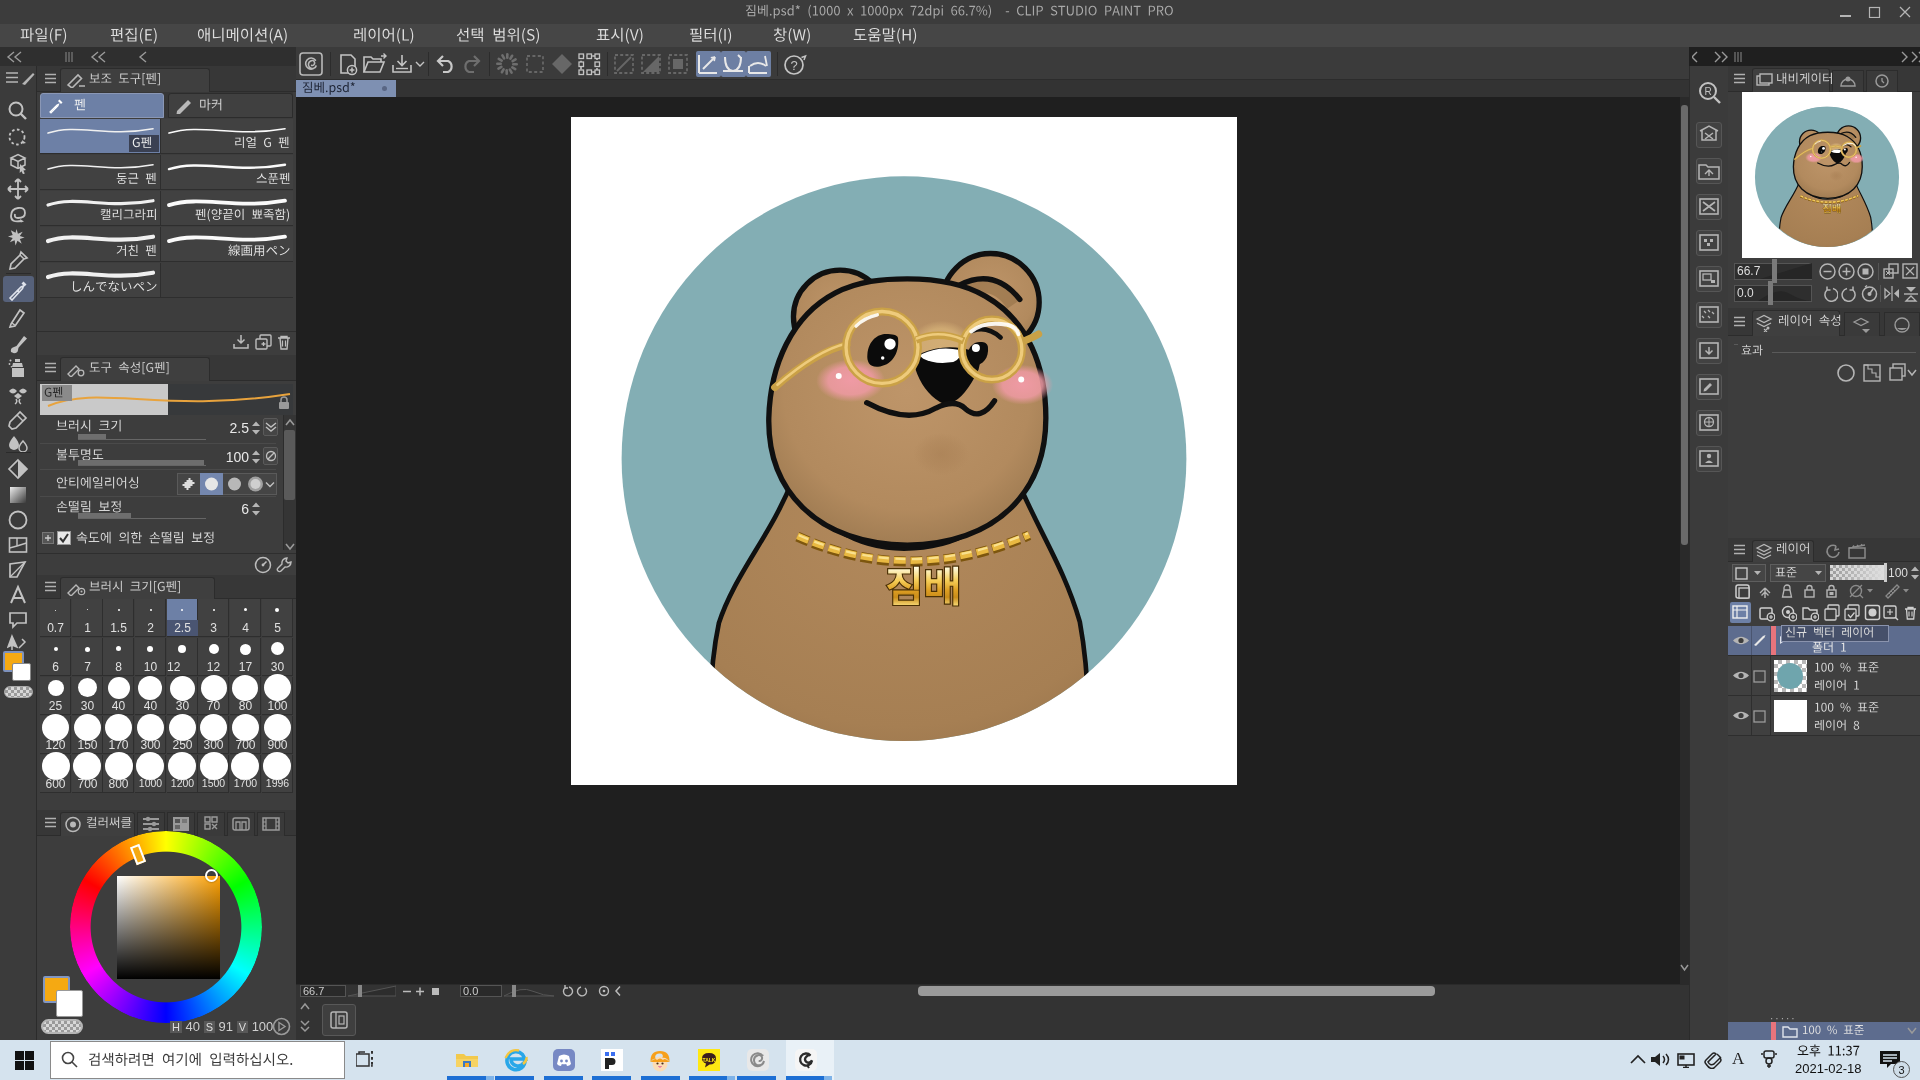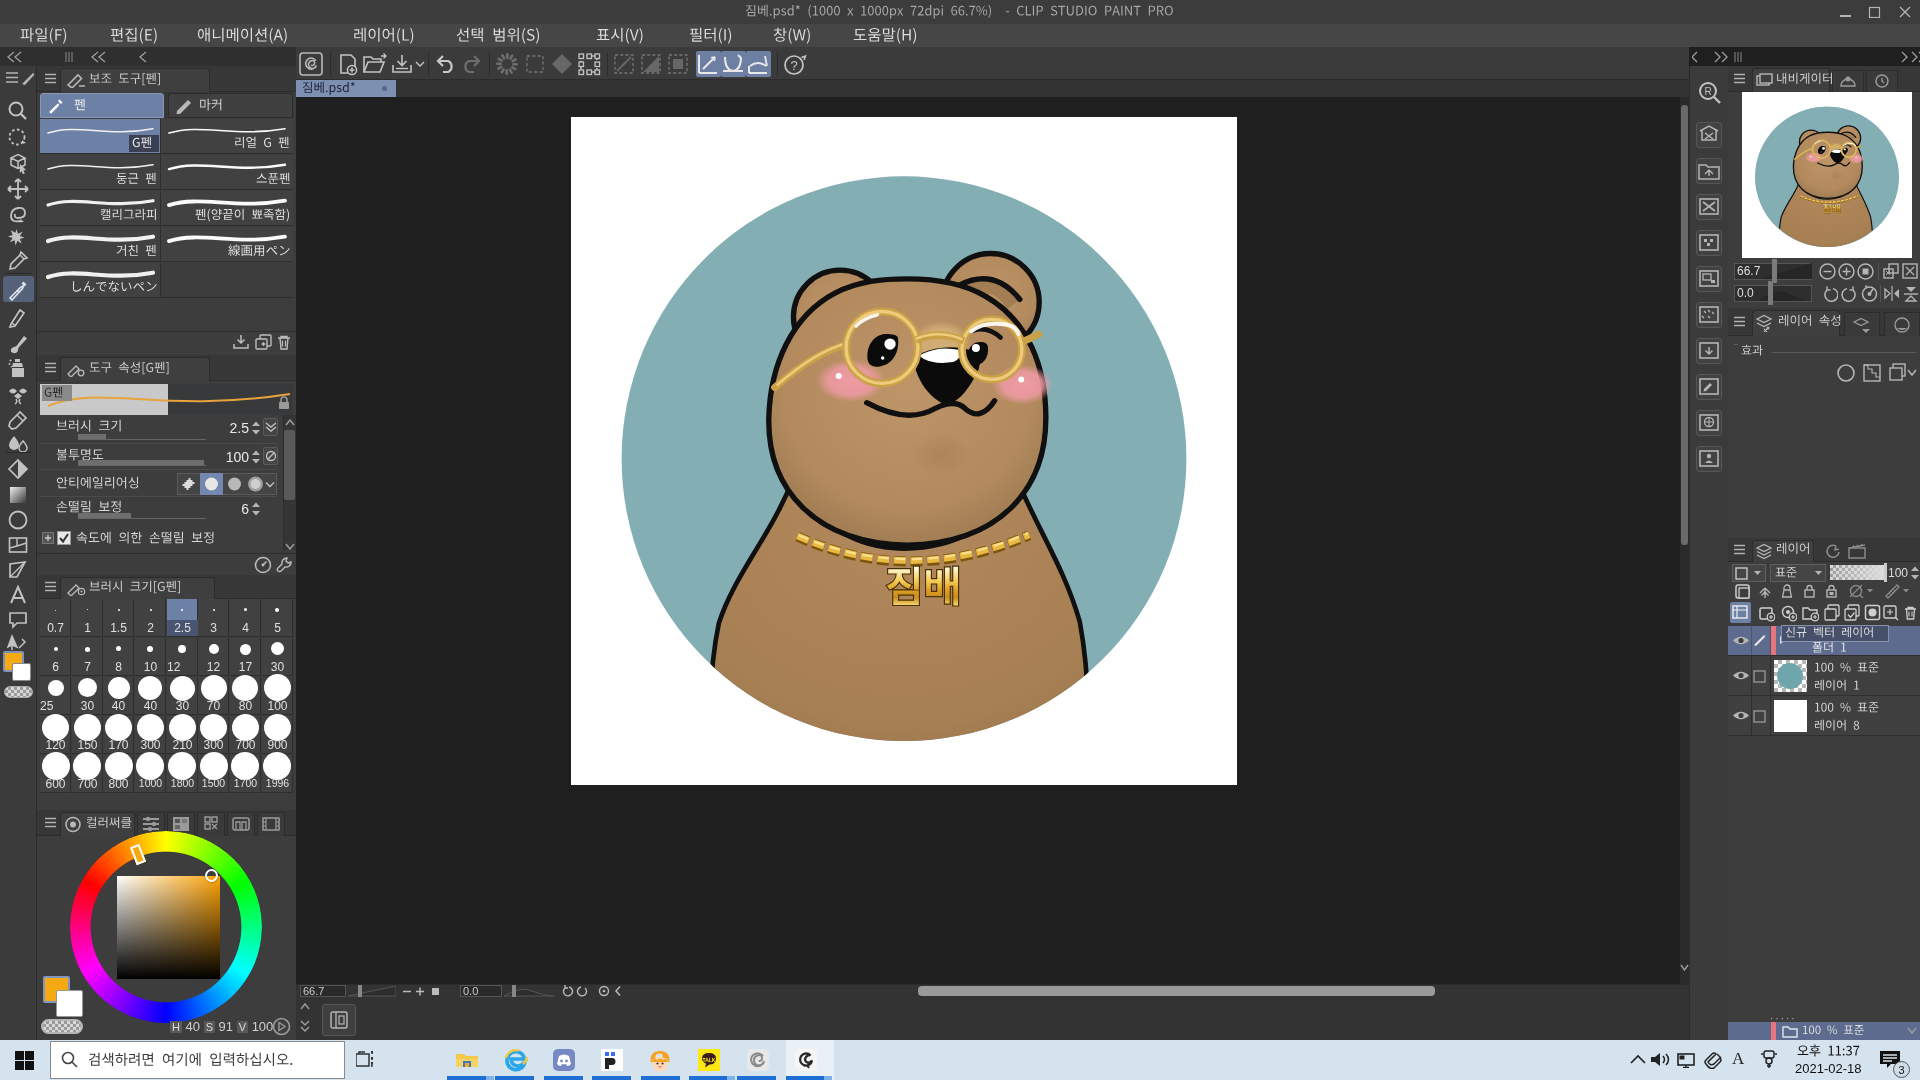--- a/index.html
+++ b/index.html
@@ -678,21 +678,21 @@
 <div class="abs" style="left:209px;top:644px;width:10px;height:10px;background:#fff;border-radius:50%"></div>
 <div class="abs" style="left:198px;top:660px;width:31px;text-align:center;color:#e0e0e0;font-size:12px">12</div>
 <div class="abs" style="left:230px;top:638px;width:31px;height:38px;background:#414141;border-right:1px solid #2e2e2e;border-bottom:1px solid #2e2e2e"></div>
 <div class="abs" style="left:240px;top:644px;width:11px;height:11px;background:#fff;border-radius:50%"></div>
 <div class="abs" style="left:230px;top:660px;width:31px;text-align:center;color:#e0e0e0;font-size:12px">17</div>
 <div class="abs" style="left:262px;top:638px;width:31px;height:38px;background:#414141;border-right:1px solid #2e2e2e;border-bottom:1px solid #2e2e2e"></div>
 <div class="abs" style="left:271px;top:642px;width:13px;height:13px;background:#fff;border-radius:50%"></div>
 <div class="abs" style="left:262px;top:660px;width:31px;text-align:center;color:#e0e0e0;font-size:12px">30</div>
 <div class="abs" style="left:40px;top:677px;width:31px;height:38px;background:#414141;border-right:1px solid #2e2e2e;border-bottom:1px solid #2e2e2e"></div>
 <div class="abs" style="left:48px;top:680px;width:16px;height:16px;background:#fff;border-radius:50%"></div>
-<div class="abs" style="left:40px;top:699px;width:31px;color:#e0e0e0;font-size:12px">25</div>
+<div class="abs" style="left:40px;top:699px;width:31px;text-align:center;color:#e0e0e0;font-size:12px">25</div>
 <div class="abs" style="left:72px;top:677px;width:31px;height:38px;background:#414141;border-right:1px solid #2e2e2e;border-bottom:1px solid #2e2e2e"></div>
 <div class="abs" style="left:78px;top:678px;width:19px;height:19px;background:#fff;border-radius:50%"></div>
 <div class="abs" style="left:72px;top:699px;width:31px;text-align:center;color:#e0e0e0;font-size:12px">30</div>
 <div class="abs" style="left:103px;top:677px;width:31px;height:38px;background:#414141;border-right:1px solid #2e2e2e;border-bottom:1px solid #2e2e2e"></div>
 <div class="abs" style="left:108px;top:677px;width:22px;height:22px;background:#fff;border-radius:50%"></div>
 <div class="abs" style="left:103px;top:699px;width:31px;text-align:center;color:#e0e0e0;font-size:12px">40</div>
 <div class="abs" style="left:135px;top:677px;width:31px;height:38px;background:#414141;border-right:1px solid #2e2e2e;border-bottom:1px solid #2e2e2e"></div>
 <div class="abs" style="left:138px;top:676px;width:24px;height:24px;background:#fff;border-radius:50%"></div>
 <div class="abs" style="left:135px;top:699px;width:31px;text-align:center;color:#e0e0e0;font-size:12px">40</div>
 <div class="abs" style="left:167px;top:677px;width:31px;height:38px;background:#414141;border-right:1px solid #2e2e2e;border-bottom:1px solid #2e2e2e"></div>
@@ -714,21 +714,21 @@
 <div class="abs" style="left:74px;top:714px;width:27px;height:27px;background:#fff;border-radius:50%"></div>
 <div class="abs" style="left:72px;top:738px;width:31px;text-align:center;color:#e0e0e0;font-size:12px">150</div>
 <div class="abs" style="left:103px;top:716px;width:31px;height:38px;background:#414141;border-right:1px solid #2e2e2e;border-bottom:1px solid #2e2e2e"></div>
 <div class="abs" style="left:105px;top:714px;width:27px;height:27px;background:#fff;border-radius:50%"></div>
 <div class="abs" style="left:103px;top:738px;width:31px;text-align:center;color:#e0e0e0;font-size:12px">170</div>
 <div class="abs" style="left:135px;top:716px;width:31px;height:38px;background:#414141;border-right:1px solid #2e2e2e;border-bottom:1px solid #2e2e2e"></div>
 <div class="abs" style="left:137px;top:714px;width:27px;height:27px;background:#fff;border-radius:50%"></div>
 <div class="abs" style="left:135px;top:738px;width:31px;text-align:center;color:#e0e0e0;font-size:12px">300</div>
 <div class="abs" style="left:167px;top:716px;width:31px;height:38px;background:#414141;border-right:1px solid #2e2e2e;border-bottom:1px solid #2e2e2e"></div>
 <div class="abs" style="left:169px;top:714px;width:27px;height:27px;background:#fff;border-radius:50%"></div>
-<div class="abs" style="left:167px;top:738px;width:31px;text-align:center;color:#e0e0e0;font-size:12px">210</div>
+<div class="abs" style="left:167px;top:738px;width:31px;text-align:center;color:#e0e0e0;font-size:12px">250</div>
 <div class="abs" style="left:198px;top:716px;width:31px;height:38px;background:#414141;border-right:1px solid #2e2e2e;border-bottom:1px solid #2e2e2e"></div>
 <div class="abs" style="left:200px;top:714px;width:27px;height:27px;background:#fff;border-radius:50%"></div>
 <div class="abs" style="left:198px;top:738px;width:31px;text-align:center;color:#e0e0e0;font-size:12px">300</div>
 <div class="abs" style="left:230px;top:716px;width:31px;height:38px;background:#414141;border-right:1px solid #2e2e2e;border-bottom:1px solid #2e2e2e"></div>
 <div class="abs" style="left:232px;top:714px;width:27px;height:27px;background:#fff;border-radius:50%"></div>
 <div class="abs" style="left:230px;top:738px;width:31px;text-align:center;color:#e0e0e0;font-size:12px">700</div>
 <div class="abs" style="left:262px;top:716px;width:31px;height:38px;background:#414141;border-right:1px solid #2e2e2e;border-bottom:1px solid #2e2e2e"></div>
 <div class="abs" style="left:264px;top:714px;width:27px;height:27px;background:#fff;border-radius:50%"></div>
 <div class="abs" style="left:262px;top:738px;width:31px;text-align:center;color:#e0e0e0;font-size:12px">900</div>
 <div class="abs" style="left:40px;top:755px;width:31px;height:38px;background:#414141;border-right:1px solid #2e2e2e;border-bottom:1px solid #2e2e2e"></div>
@@ -738,21 +738,21 @@
 <div class="abs" style="left:73px;top:752px;width:28px;height:28px;background:#fff;border-radius:50%"></div>
 <div class="abs" style="left:72px;top:777px;width:31px;text-align:center;color:#e0e0e0;font-size:12px">700</div>
 <div class="abs" style="left:103px;top:755px;width:31px;height:38px;background:#414141;border-right:1px solid #2e2e2e;border-bottom:1px solid #2e2e2e"></div>
 <div class="abs" style="left:105px;top:752px;width:28px;height:28px;background:#fff;border-radius:50%"></div>
 <div class="abs" style="left:103px;top:777px;width:31px;text-align:center;color:#e0e0e0;font-size:12px">800</div>
 <div class="abs" style="left:135px;top:755px;width:31px;height:38px;background:#414141;border-right:1px solid #2e2e2e;border-bottom:1px solid #2e2e2e"></div>
 <div class="abs" style="left:136px;top:752px;width:28px;height:28px;background:#fff;border-radius:50%"></div>
 <div class="abs" style="left:135px;top:777px;width:31px;text-align:center;color:#e0e0e0;font-size:10.5px">1000</div>
 <div class="abs" style="left:167px;top:755px;width:31px;height:38px;background:#414141;border-right:1px solid #2e2e2e;border-bottom:1px solid #2e2e2e"></div>
 <div class="abs" style="left:168px;top:752px;width:28px;height:28px;background:#fff;border-radius:50%"></div>
-<div class="abs" style="left:167px;top:777px;width:31px;text-align:center;color:#e0e0e0;font-size:10.5px">1800</div>
+<div class="abs" style="left:167px;top:777px;width:31px;text-align:center;color:#e0e0e0;font-size:10.5px">1200</div>
 <div class="abs" style="left:198px;top:755px;width:31px;height:38px;background:#414141;border-right:1px solid #2e2e2e;border-bottom:1px solid #2e2e2e"></div>
 <div class="abs" style="left:200px;top:752px;width:28px;height:28px;background:#fff;border-radius:50%"></div>
 <div class="abs" style="left:198px;top:777px;width:31px;text-align:center;color:#e0e0e0;font-size:10.5px">1500</div>
 <div class="abs" style="left:230px;top:755px;width:31px;height:38px;background:#414141;border-right:1px solid #2e2e2e;border-bottom:1px solid #2e2e2e"></div>
 <div class="abs" style="left:231px;top:752px;width:28px;height:28px;background:#fff;border-radius:50%"></div>
 <div class="abs" style="left:230px;top:777px;width:31px;text-align:center;color:#e0e0e0;font-size:10.5px">1700</div>
 <div class="abs" style="left:262px;top:755px;width:31px;height:38px;background:#414141;border-right:1px solid #2e2e2e;border-bottom:1px solid #2e2e2e"></div>
 <div class="abs" style="left:263px;top:752px;width:28px;height:28px;background:#fff;border-radius:50%"></div>
 <div class="abs" style="left:262px;top:777px;width:31px;text-align:center;color:#e0e0e0;font-size:10.5px">1996</div>
 <div class="abs" style="left:37px;top:810px;width:259px;height:230px;background:#3d3d3d"></div>

